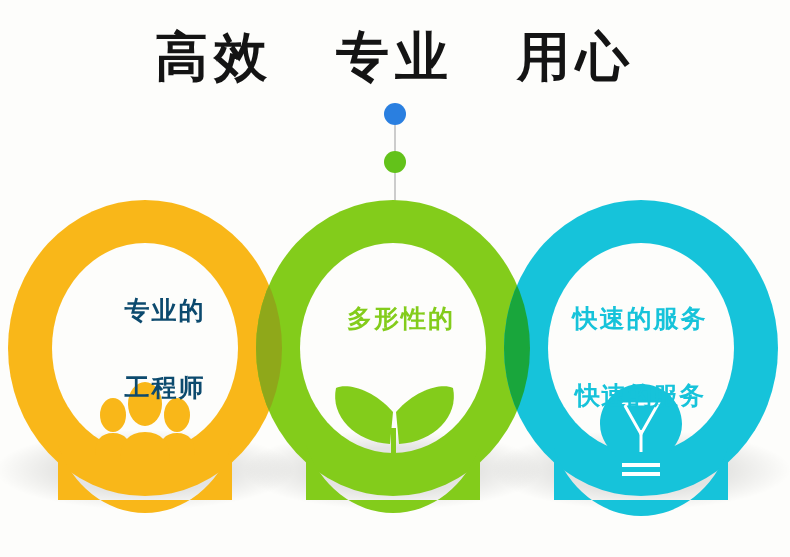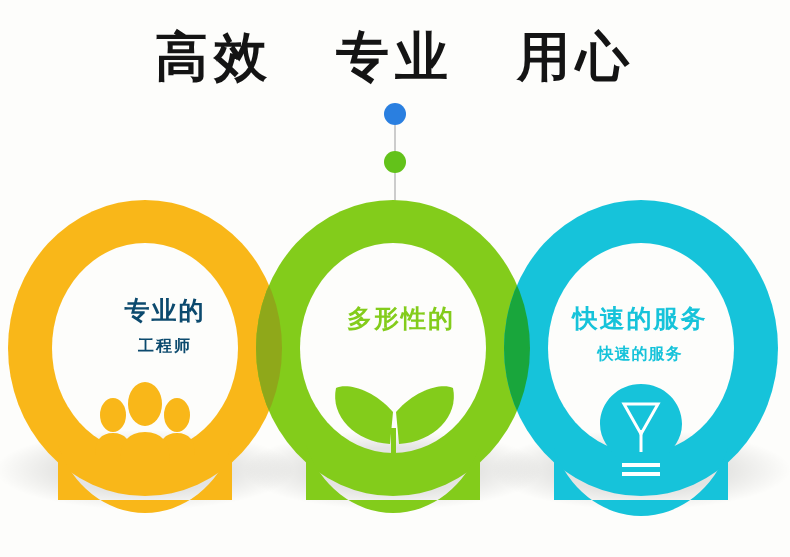--- a/index.html
+++ b/index.html
@@ -43,21 +43,21 @@
   
   .ring-text {
     position:absolute;
     text-align:center;
     white-space:nowrap;
     font-weight:bold;
     letter-spacing:2px;
   }
   .ring-text .line { display:block; }
   .rt-line1 { font-size:25px; line-height:36px; }
-  .rt-line2 { font-size:16px; line-height:36px; }
+  .rt-line2 { font-size:25px; line-height:36px;margin-top:41px; }
 
   #text-a { left:60px; top:292px; width:210px; color:#0c4a6e; }
   #text-b { left:296px; top:300px; width:210px; color:#83cc1b; }
   #text-c { left:525px; top:300px; width:230px; color:#16c3da; }
   #text-c .rt-line2 { letter-spacing:1px; }
 </style>
 </head>
 <body>
 
 <div id="stage">

